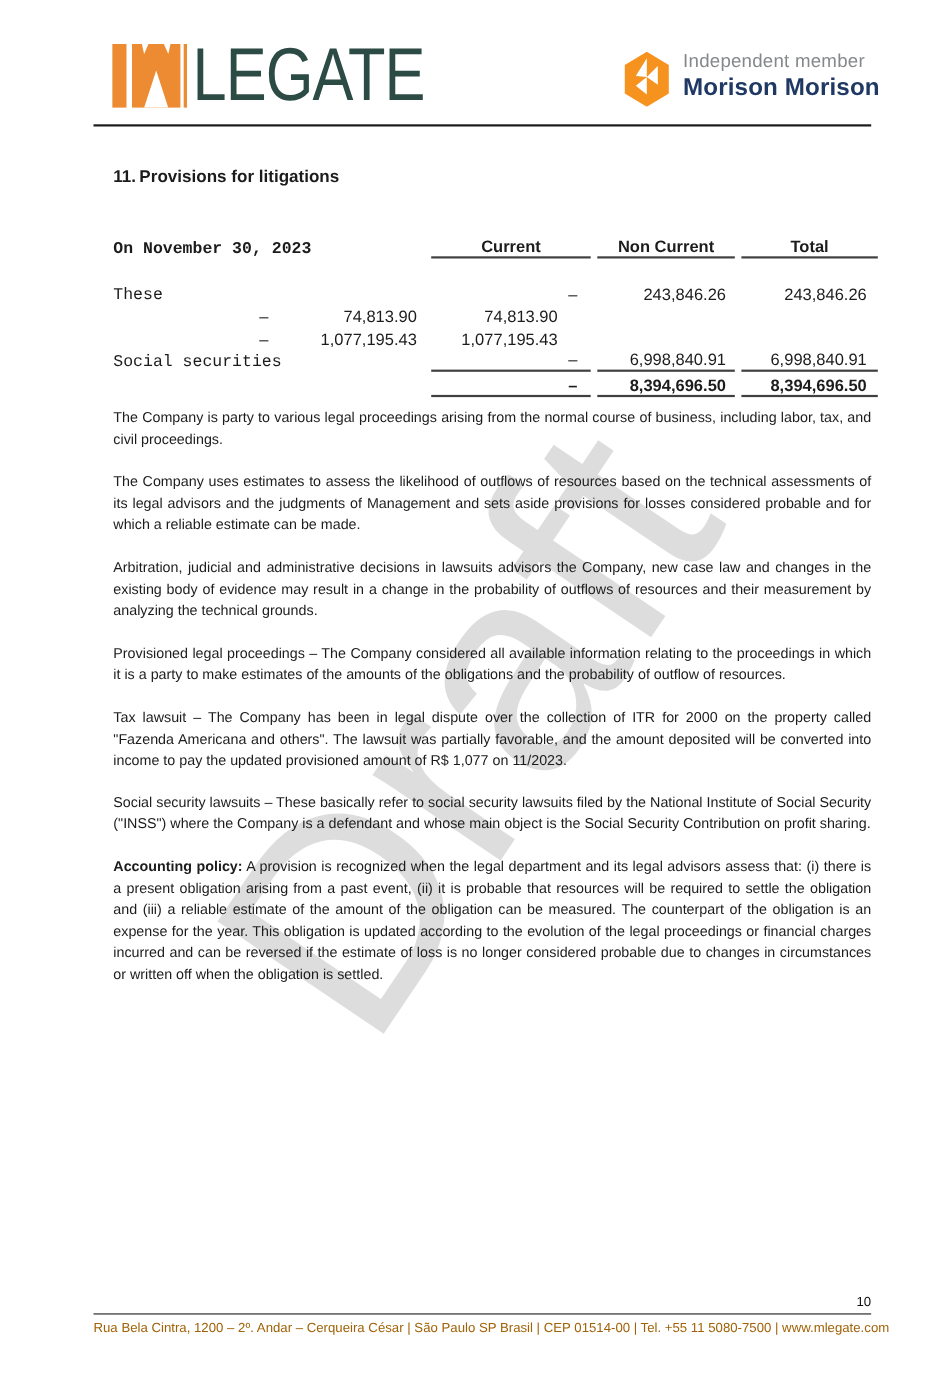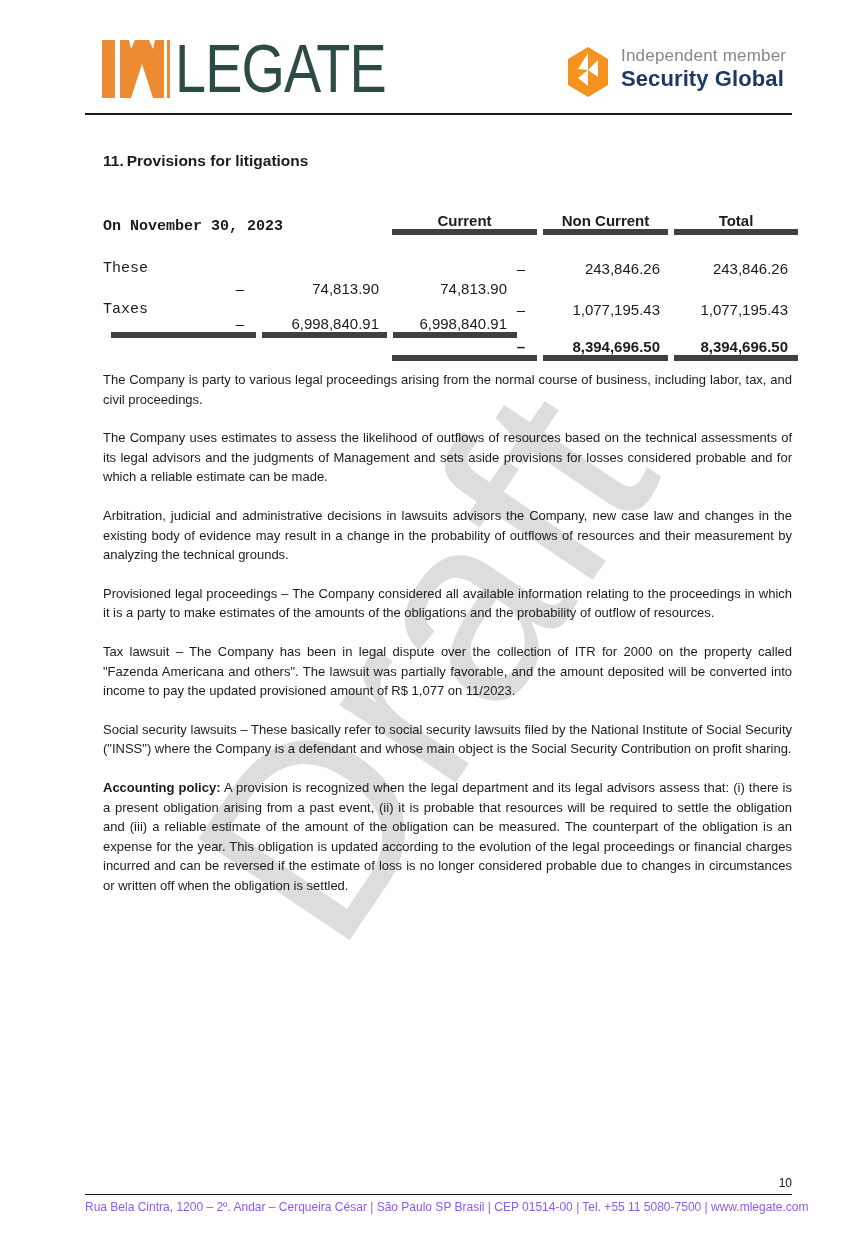--- a/index.html
+++ b/index.html
@@ -57,31 +57,31 @@
   .ptable { position: absolute; left: 103px; top: 213px; width: 695px; font-size: 15px; }
   .trow { display: flex; height: 20.5px; align-items: flex-end; }
   .trow-header { height: 22px; font-weight: 700; }
   .trow-total { height: 23px; font-weight: 700; }
   .tspacer { height: 21px; }
   .c-label { width: 281px; text-align: left; font-family: Liberation Mono, monospace; }
   .c-cur { width: 145px; margin-left: 8px; text-align: right; padding-right: 12px; }
   .c-non { width: 125px; margin-left: 6px; text-align: right; padding-right: 8px; }
   .c-tot { width: 124px; margin-left: 6px; text-align: right; padding-right: 10px; }
   .trow-header .c-cur, .trow-header .c-non, .trow-header .c-tot { text-align: center; padding-right: 0; }
-  .rule-b .c-cur, .rule-b .c-non, .rule-b .c-tot { border-bottom: 6px solid #404040; }
+  .rule-b .c-cur, .rule-b .c-non, .rule-b .c-tot { border-bottom: 2px solid #404040; }
 
   
   .body-text { position: absolute; left: 103px; top: 370px; width: 689px; font-size: 13px; line-height: 19.6px; text-align: justify; }
   .body-text p { margin-bottom: 19px; }
   .policy-label { font-weight: 700; }
 
   
   .page-number { position: absolute; right: 70px; top: 1176px; font-size: 12px; color: #111; }
   .footer-rule { position: absolute; left: 85px; width: 707px; top: 1194px; border-top: 1.2px solid #1a1a1a; }
-  .footer-address { position: absolute; left: 85px; width: 707px; top: 1200px; font-size: 12px; text-align: left; color: #8b5cf6; white-space: nowrap; }
+  .footer-address { position: absolute; left: 85px; width: 707px; top: 1200px; font-size: 12px; text-align: left; color: #a16207; white-space: nowrap; }
 </style>
 </head>
 <body>
 
 <div class="page">
 
   <div class="watermark">Draft</div>
 
   <div class="content">
 
@@ -103,21 +103,21 @@
       <span>
         <svg width="46" height="50" viewBox="0 0 44 50">
           <polygon points="22,0 42,12 42,38 22,50 2,38 2,12" fill="#F6921E"></polygon>
           <polygon points="22,6 12,22 22,23" fill="#ffffff"></polygon>
           <polygon points="32,13 32,30 22,23" fill="#ffffff"></polygon>
           <polygon points="12,31 22,39 22,23" fill="#ffffff"></polygon>
         </svg>
       </span>
       <span class="affiliation-text">
         <div class="affiliation-line1">Independent member</div>
-        <div class="affiliation-line2">Security Global</div>
+        <div class="affiliation-line2">Morison Morison</div>
       </span>
     </div>
 
     <div class="header-rule"></div>
 
     <div class="section-heading">
       <span class="section-number">11.</span><span>Provisions for litigations</span>
     </div>
 
     <div class="ptable">
@@ -133,26 +133,26 @@
         <span class="c-cur">–</span>
         <span class="c-non">243,846.26</span>
         <span class="c-tot">243,846.26</span>
       </div>
       <div class="trow">
         <span class="c-cur">–</span>
         <span class="c-non">74,813.90</span>
         <span class="c-tot">74,813.90</span>
       </div>
       <div class="trow">
-        <span class="c-label">Taxes</span>
         <span class="c-cur">–</span>
         <span class="c-non">1,077,195.43</span>
         <span class="c-tot">1,077,195.43</span>
       </div>
       <div class="trow rule-b">
+        <span class="c-label">Social securities</span>
         <span class="c-cur">–</span>
         <span class="c-non">6,998,840.91</span>
         <span class="c-tot">6,998,840.91</span>
       </div>
       <div class="trow trow-total rule-b">
         <span class="c-label"></span>
         <span class="c-cur">–</span>
         <span class="c-non">8,394,696.50</span>
         <span class="c-tot">8,394,696.50</span>
       </div>

